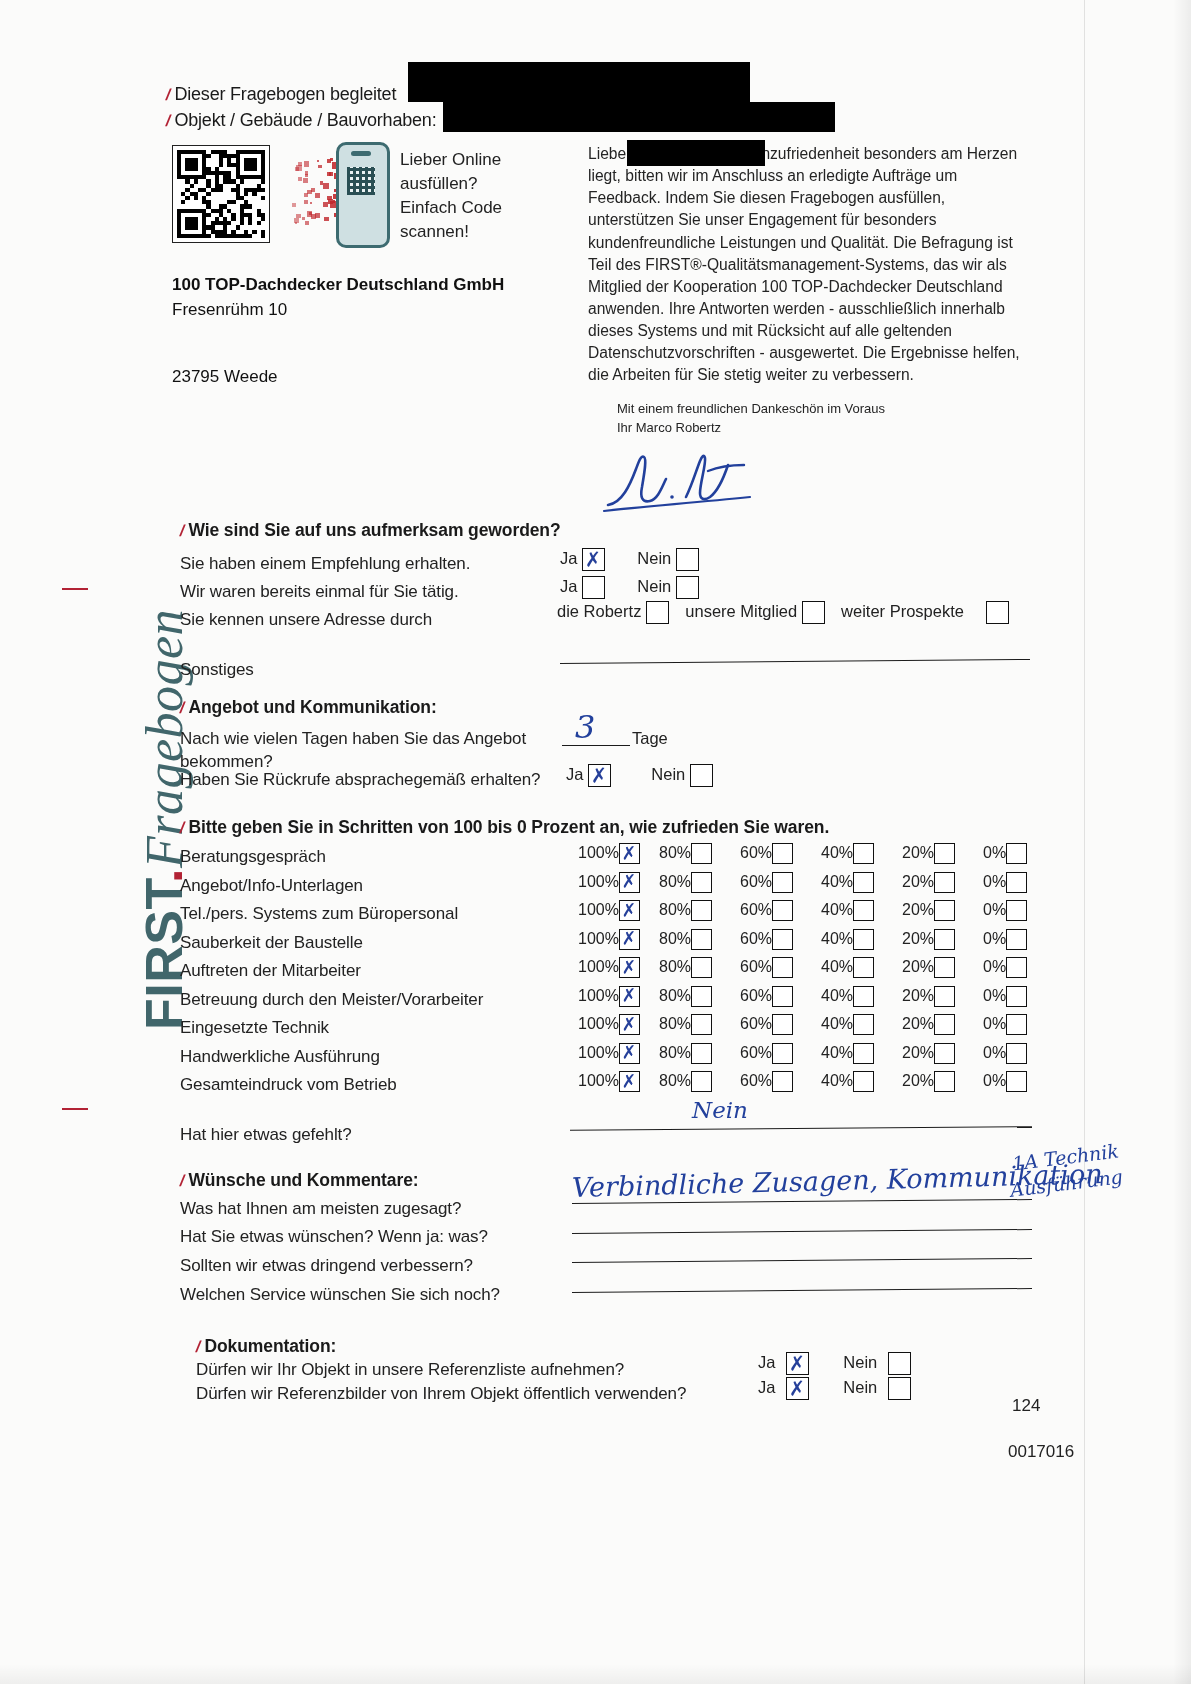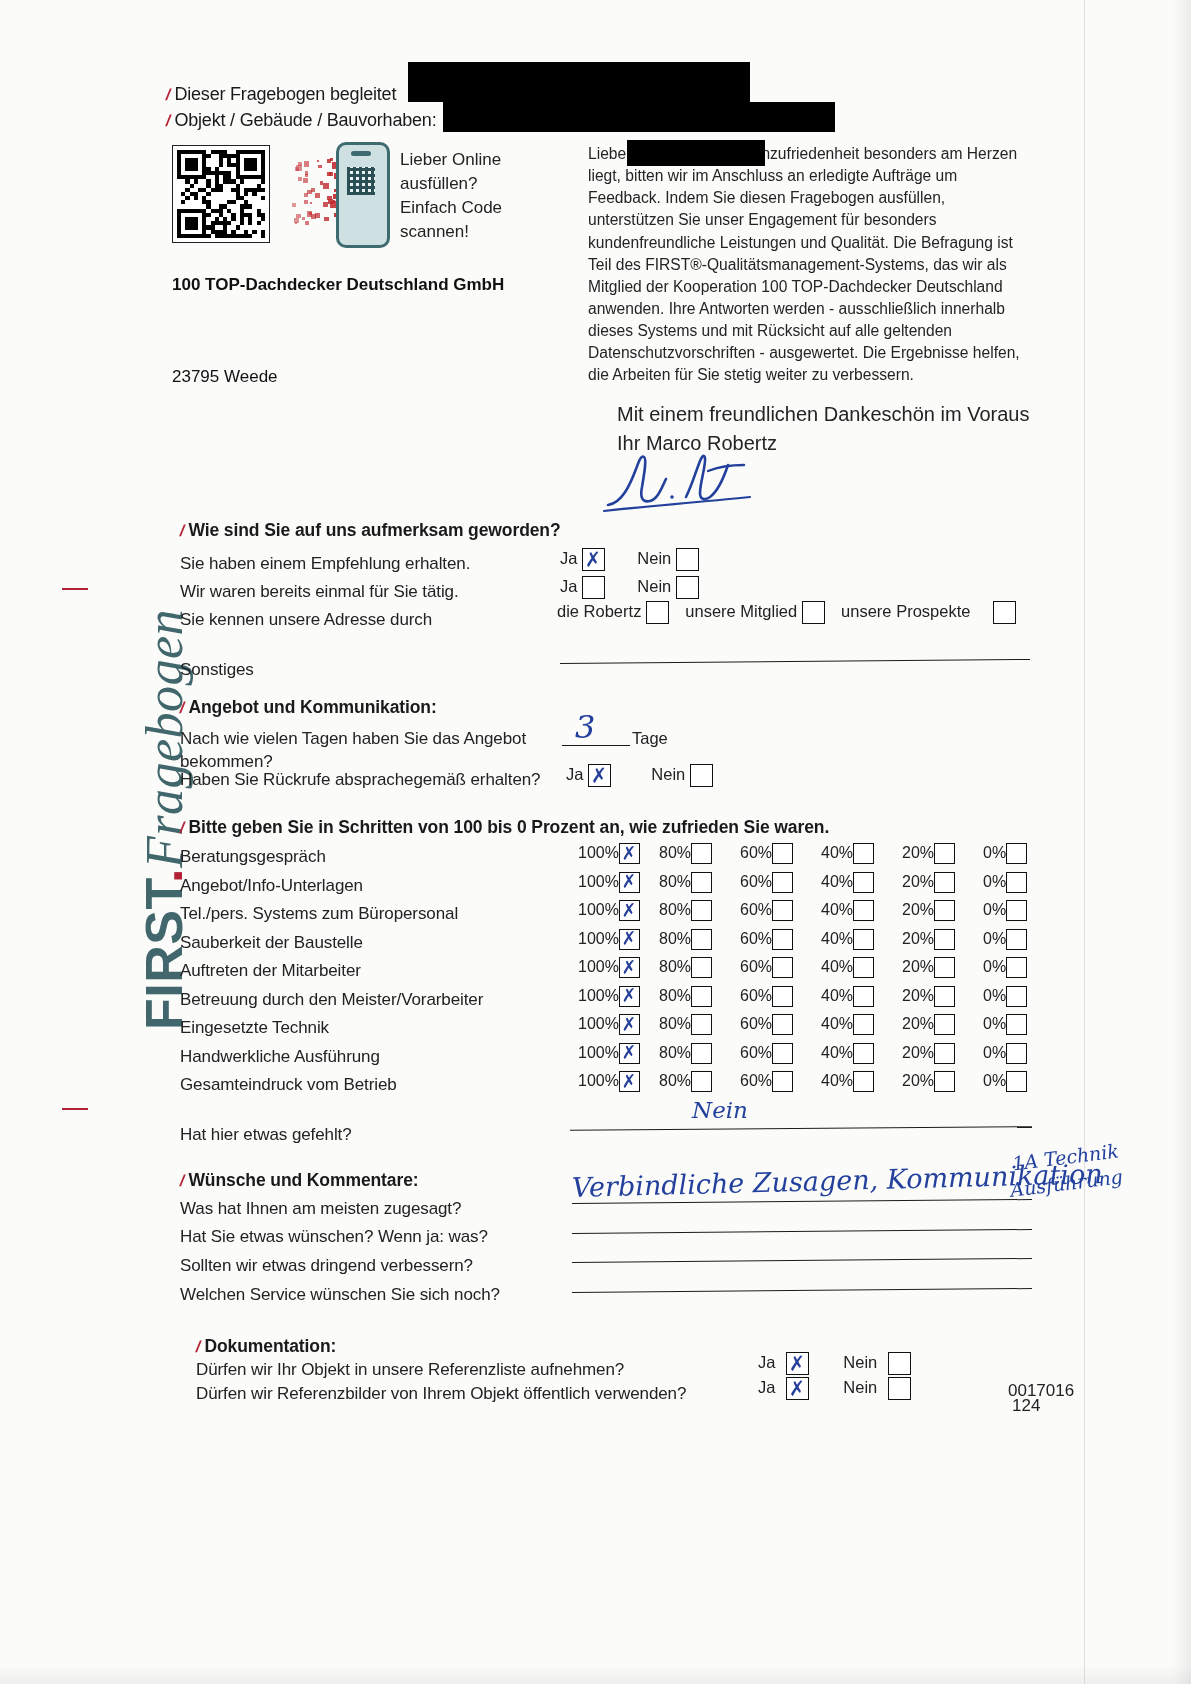--- a/index.html
+++ b/index.html
@@ -183,21 +183,21 @@
     left: 588px; top: 143px;
     width: 432px;
     font-size: 15.6px;
     line-height: 1.42;
     color: #242424;
   }
   .letter .greet { display: inline-block; }
   .signoff {
     position: absolute;
     left: 617px; top: 400px;
-    font-size: 20px;
+    font-size: 13px;
     line-height: 1.45;
     color: #242424;
   }
   .signature {
     position: absolute;
     left: 600px; top: 445px;
     width: 220px; height: 70px;
   }
 
   
@@ -759,20 +759,21 @@
 
   <div class="qr-caption">
     <div>Lieber Online</div>
     <div>ausfüllen?</div>
     <div>Einfach Code</div>
     <div>scannen!</div>
   </div>
 
   <div class="addr" style="top:273px;">
     <div class="b">100 TOP-Dachdecker Deutschland GmbH</div>
+    <div>Fresenrühm 10</div>
   </div>
   <div class="addr" style="top:365px;">23795 Weede</div>
 
   <div class="letter">
     <span class="greet">Liebe</span>
     <span>weil uns die Kundenzufriedenheit besonders am Herzen liegt, bitten wir im Anschluss an erledigte Aufträge um Feedback. Indem Sie diesen Fragebogen ausfüllen, unterstützen Sie unser Engagement für besonders kundenfreundliche Leistungen und Qualität. Die Befragung ist Teil des FIRST®-Qualitätsmanagement-Systems, das wir als Mitglied der Kooperation 100 TOP-Dachdecker Deutschland anwenden. Ihre Antworten werden - ausschließlich innerhalb dieses Systems und mit Rücksicht auf alle geltenden Datenschutzvorschriften - ausgewertet. Die Ergebnisse helfen, die Arbeiten für Sie stetig weiter zu verbessern.</span>
   </div>
   <div class="redact" style="left:627px; top:140px; width:138px; height:26px;"></div>
 
   <div class="signoff">
@@ -813,21 +814,21 @@
     <span class="cap" style="margin-left:28px;">Nein</span>
     <span class="cb"></span>
   </div>
 
   <div class="q" style="position:absolute; left:180px; top:610px;">Sie kennen unsere Adresse durch</div>
   <div style="position:absolute; left:557px; top:601px;">
     <span class="cap">die Robertz</span>
     <span class="cb"></span>
     <span class="cap" style="margin-left:12px;">unsere Mitglied</span>
     <span class="cb"></span>
-    <span class="cap" style="margin-left:12px;">unsere Prospekte</span>
+    <span class="cap" style="margin-left:12px;">weiter Prospekte</span>
     <span class="cb" style="margin-left:18px;"></span>
   </div>
 
   <div class="q" style="position:absolute; left:180px; top:660px;">Sonstiges</div>
   <div class="wline" style="left:560px; top:661px; width:470px; transform:rotate(-0.5deg);"></div>
 
   <div style="position:absolute; left:180px; top:697px;">
     <span class="slash">/</span><span class="sec-head">Angebot und Kommunikation:</span>
   </div>
 
@@ -953,15 +954,15 @@
 
   <div class="q" style="position:absolute; left:196px; top:1384px;">Dürfen wir Referenzbilder von Ihrem Objekt öffentlich verwenden?</div>
   <div style="position:absolute; left:758px; top:1377px;">
     <span class="cap">Ja</span>
     <span class="cb" style="margin-left:6px;"><span class="x">✗</span></span>
     <span class="cap" style="margin-left:30px;">Nein</span>
     <span class="cb" style="margin-left:6px;"></span>
   </div>
 
   <div class="pagenum" style="left:1012px; top:1396px;">124</div>
-  <div class="pagenum" style="left:1008px; top:1381px;">0017016</div>
+  <div class="pagenum" style="left:1008px; top:1442px;">0017016</div>
 
 </div>
 
 </body></html>

